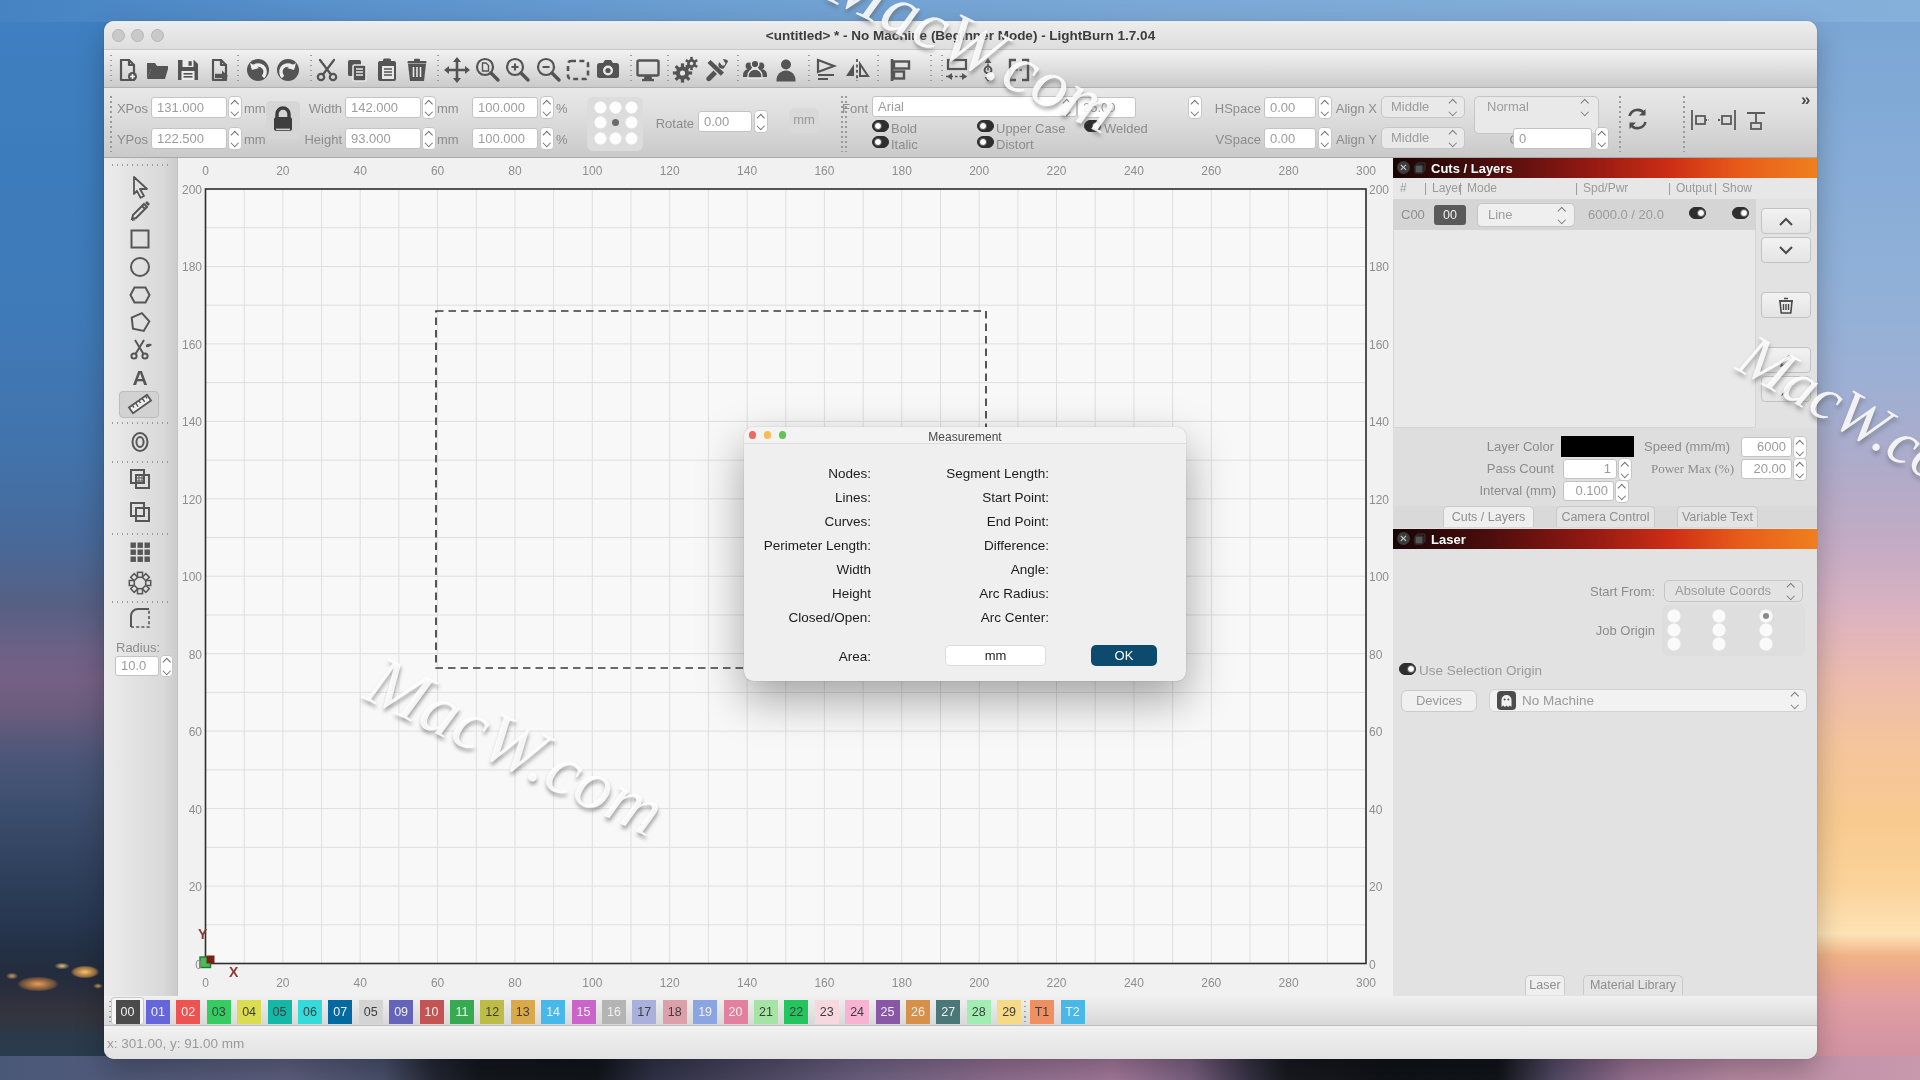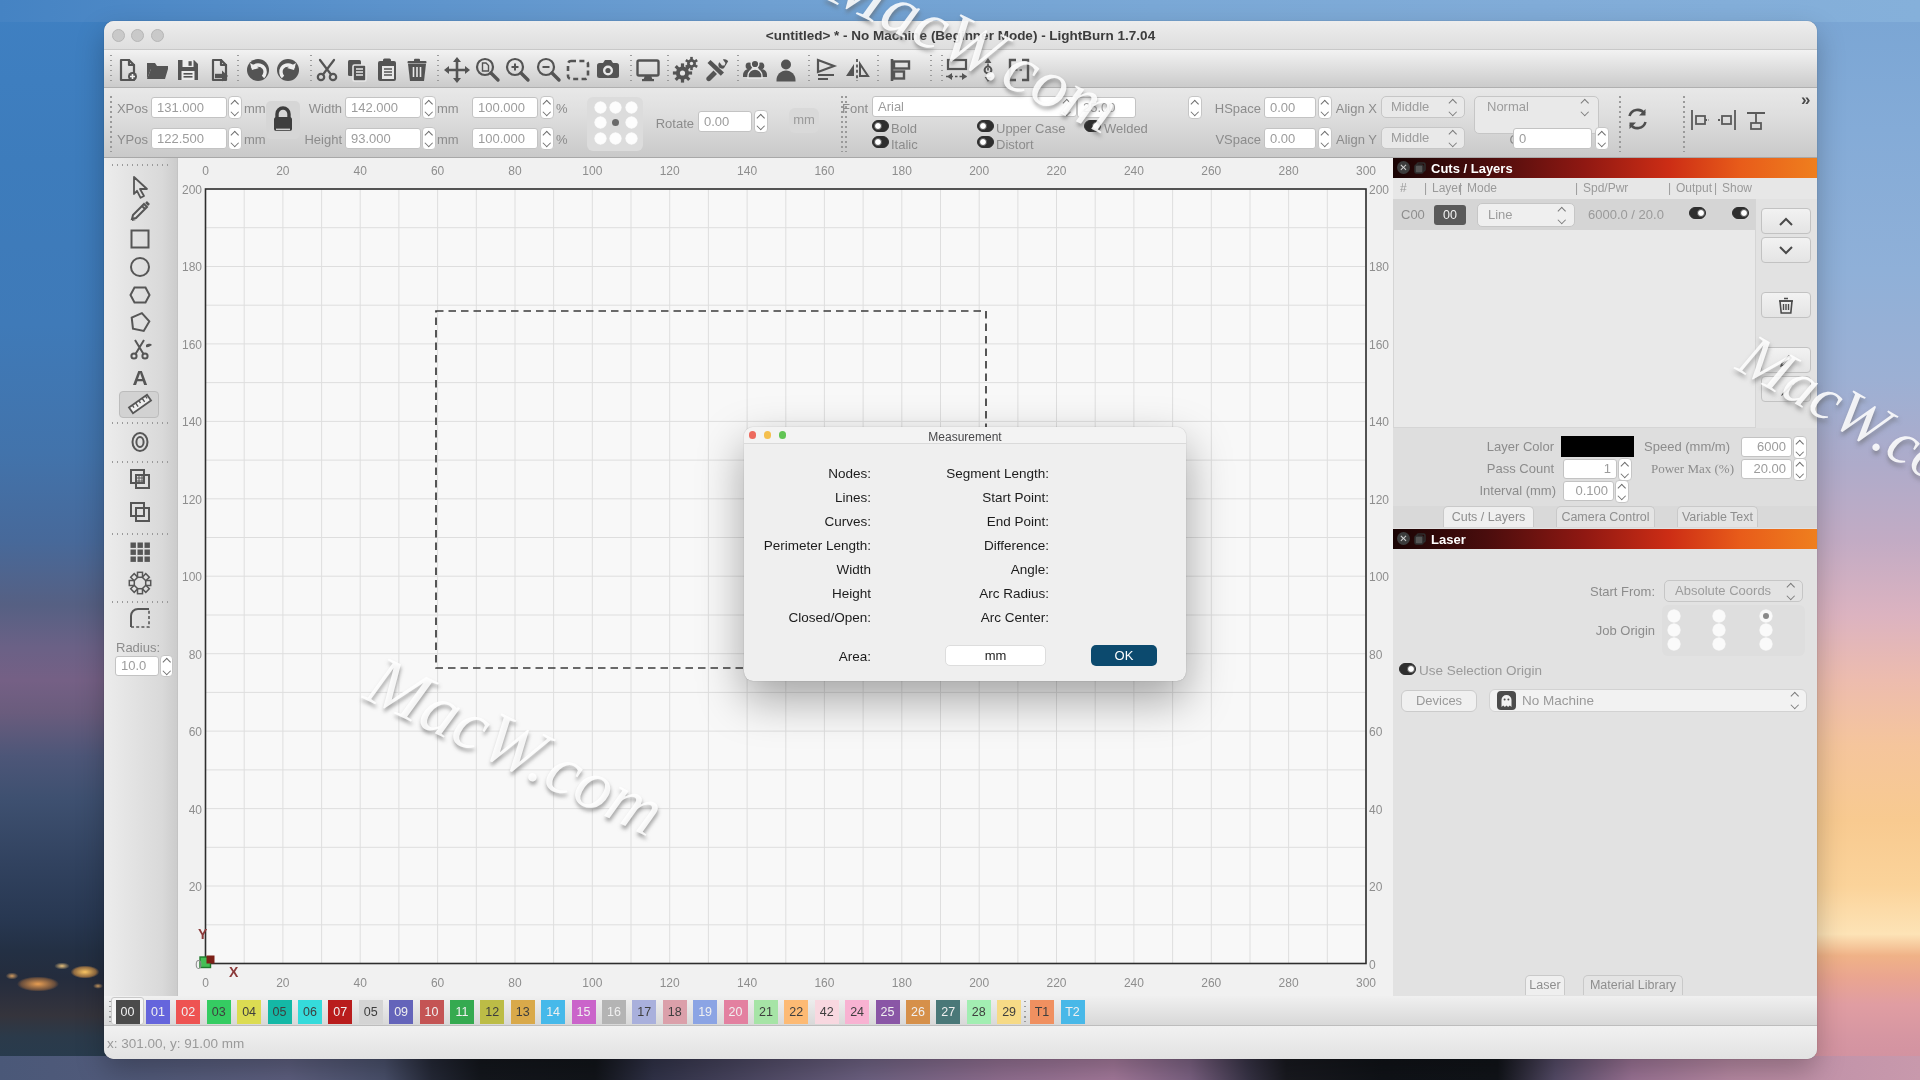--- a/index.html
+++ b/index.html
@@ -719,37 +719,37 @@
 <div class="a" style="left:104px;top:996px;width:1713px;height:30px;background:linear-gradient(#f0f0f0,#d8d8d8);border-bottom:1px solid #bdbdbd;"></div>
 <div class="dot-v" style="left:109px;top:1001px;height:21px;"></div>
 <div class="a" style="left:111px;top:997px;width:33px;height:28px;background:#f5f5f5;border:1px solid #c9c9c9;border-radius:3px;"></div>
 <div class="psq" style="left:115.5px;background:#4b4b4b;color:#f0f0f0;">00</div>
 <div class="psq" style="left:145.9px;background:#6565dc;color:#f0f0f0;">01</div>
 <div class="psq" style="left:176.3px;background:#ee5352;color:#f0f0f0;">02</div>
 <div class="psq" style="left:206.7px;background:#35cc62;color:#3e3e3e;">03</div>
 <div class="psq" style="left:237.1px;background:#dcdc52;color:#3e3e3e;">04</div>
 <div class="psq" style="left:267.5px;background:#14b8a6;color:#3e3e3e;">05</div>
 <div class="psq" style="left:297.9px;background:#35dbdb;color:#3e3e3e;">06</div>
-<div class="psq" style="left:328.3px;background:#b91c1c;color:#f0f0f0;">07</div>
+<div class="psq" style="left:328.3px;background:#0369a1;color:#f0f0f0;">07</div>
 <div class="psq" style="left:358.7px;background:#d4d4d4;color:#3e3e3e;">05</div>
 <div class="psq" style="left:389.1px;background:#6464ba;color:#f0f0f0;">09</div>
 <div class="psq" style="left:419.5px;background:#c45454;color:#f0f0f0;">10</div>
 <div class="psq" style="left:449.9px;background:#35aa50;color:#f0f0f0;">11</div>
 <div class="psq" style="left:480.3px;background:#bcbc46;color:#3e3e3e;">12</div>
 <div class="psq" style="left:510.7px;background:#d9a94a;color:#3e3e3e;">13</div>
 <div class="psq" style="left:541.1px;background:#46b9ea;color:#f0f0f0;">14</div>
 <div class="psq" style="left:571.5px;background:#ca64ca;color:#f0f0f0;">15</div>
 <div class="psq" style="left:601.9px;background:#b4b4b4;color:#f0f0f0;">16</div>
 <div class="psq" style="left:632.3px;background:#a9b0dc;color:#3e3e3e;">17</div>
 <div class="psq" style="left:662.7px;background:#dba0aa;color:#3e3e3e;">18</div>
 <div class="psq" style="left:693.1px;background:#8ba4e4;color:#f0f0f0;">19</div>
 <div class="psq" style="left:723.5px;background:#e380a0;color:#f0f0f0;">20</div>
 <div class="psq" style="left:753.9px;background:#a6e4a6;color:#3e3e3e;">21</div>
-<div class="psq" style="left:784.3px;background:#fdba74;color:#3e3e3e;">22</div>
-<div class="psq" style="left:814.7px;background:#f8d8e0;color:#3e3e3e;">42</div>
+<div class="psq" style="left:784.3px;background:#22c55e;color:#3e3e3e;">22</div>
+<div class="psq" style="left:814.7px;background:#f8d8e0;color:#3e3e3e;">23</div>
 <div class="psq" style="left:845.1px;background:#f8b2d2;color:#3e3e3e;">24</div>
 <div class="psq" style="left:875.5px;background:#8a56a6;color:#f0f0f0;">25</div>
 <div class="psq" style="left:905.9px;background:#d6904a;color:#f0f0f0;">26</div>
 <div class="psq" style="left:936.3px;background:#4a7878;color:#f0f0f0;">27</div>
 <div class="psq" style="left:966.7px;background:#a2eeb2;color:#3e3e3e;">28</div>
 <div class="psq" style="left:997.1px;background:#f6da86;color:#3e3e3e;">29</div>
 <div class="dot-v" style="left:1024px;top:1001px;height:21px;"></div>
 <div class="psq" style="left:1030px;background:#f09060;color:#3e3e3e;">T1</div>
 <div class="psq" style="left:1060.5px;background:#48b8e8;color:#f0f0f0;">T2</div>
 <div class="a" style="left:104px;top:1026px;width:1713px;height:33px;background:linear-gradient(#f1f1f1,#e2e2e2);border-radius:0 0 10px 10px;"></div>

